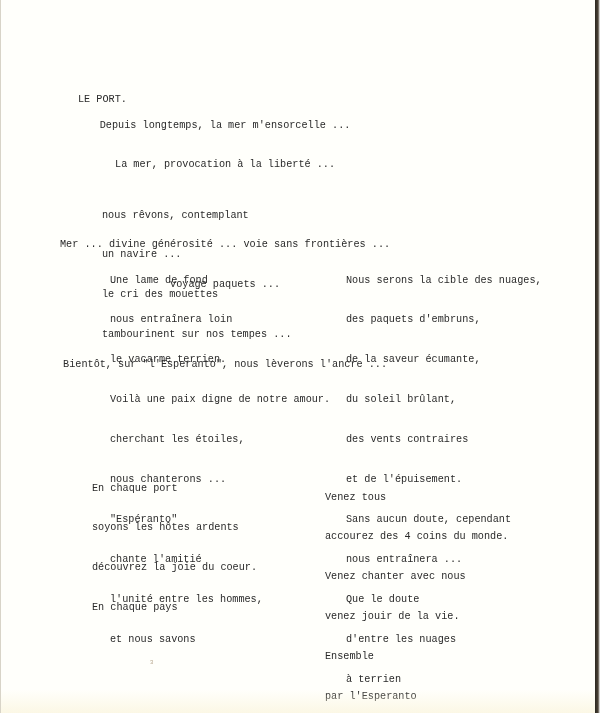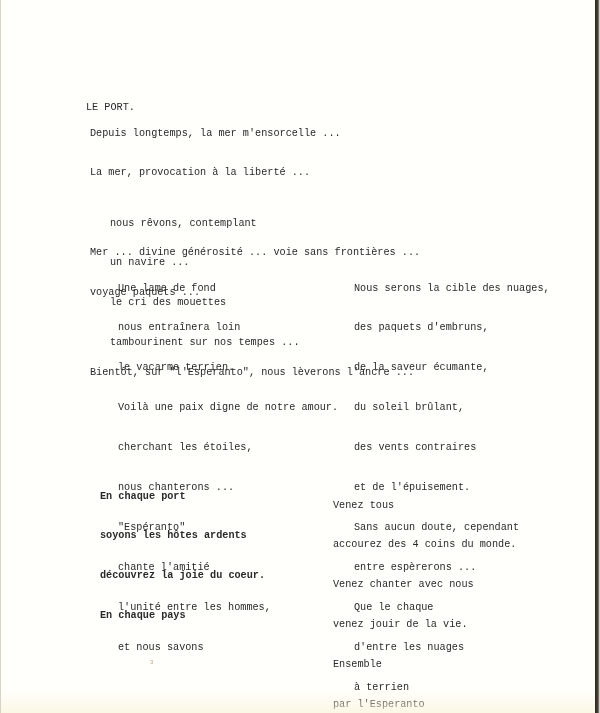--- a/index.html
+++ b/index.html
@@ -39,32 +39,32 @@
     height: 23px;
     background: linear-gradient(to bottom, rgba(255,255,255,0), rgba(250,244,220,0.7));
   }
   .text {
     position: absolute;
     font-family: "Liberation Mono", "DejaVu Sans Mono", monospace;
     font-size: 10.2px;
     line-height: 13.3px;
     color: #2a2a2a;
     white-space: pre;
-    margin: 12px;
+    margin: 4px;
   }
   .line {
     display: block;
     height: 13.3px;
   }
   .title { left: 73px; top: 62px; }
-  .intro { left: 77px; top: 88px; }
+  .intro { left: 55px; top: 88px; text-align: center; }
   .stanza-la { left: 97px; top: 178px; }
   .col1 { left: 105px; top: 243px; }
   .col2 { left: 341px; top: 243px; }
-  .chaque { left: 87px; top: 451px; font-weight: bold; }
+  .chaque { left: 87px; top: 451px; }
   .venez { left: 320px; top: 460px; }
   .page-number {
     position: absolute;
     left: 149px;
     top: 659px;
     font-family: "Liberation Sans", sans-serif;
     font-size: 6px;
     color: #b8a890;
   }
   .gap { display: block; height: 13.3px; }
@@ -114,22 +114,22 @@
   </div>
 
   <div class="text col2">
     <span class="line">Nous serons la cible des nuages,</span>
     <span class="line">des paquets d'embruns,</span>
     <span class="line">de la saveur écumante,</span>
     <span class="line">du soleil brûlant,</span>
     <span class="line">des vents contraires</span>
     <span class="line">et de l'épuisement.</span>
     <span class="line">Sans aucun doute, cependant</span>
-    <span class="line">entre espèrerons ...</span>
-    <span class="line">Que le chaque</span>
+    <span class="line">nous entraînera ...</span>
+    <span class="line">Que le doute</span>
     <span class="line">d'entre les nuages</span>
     <span class="line">à terrien</span>
     <span class="line">illuminera le navire,</span>
     
     
     
     
     
   </div>
 

